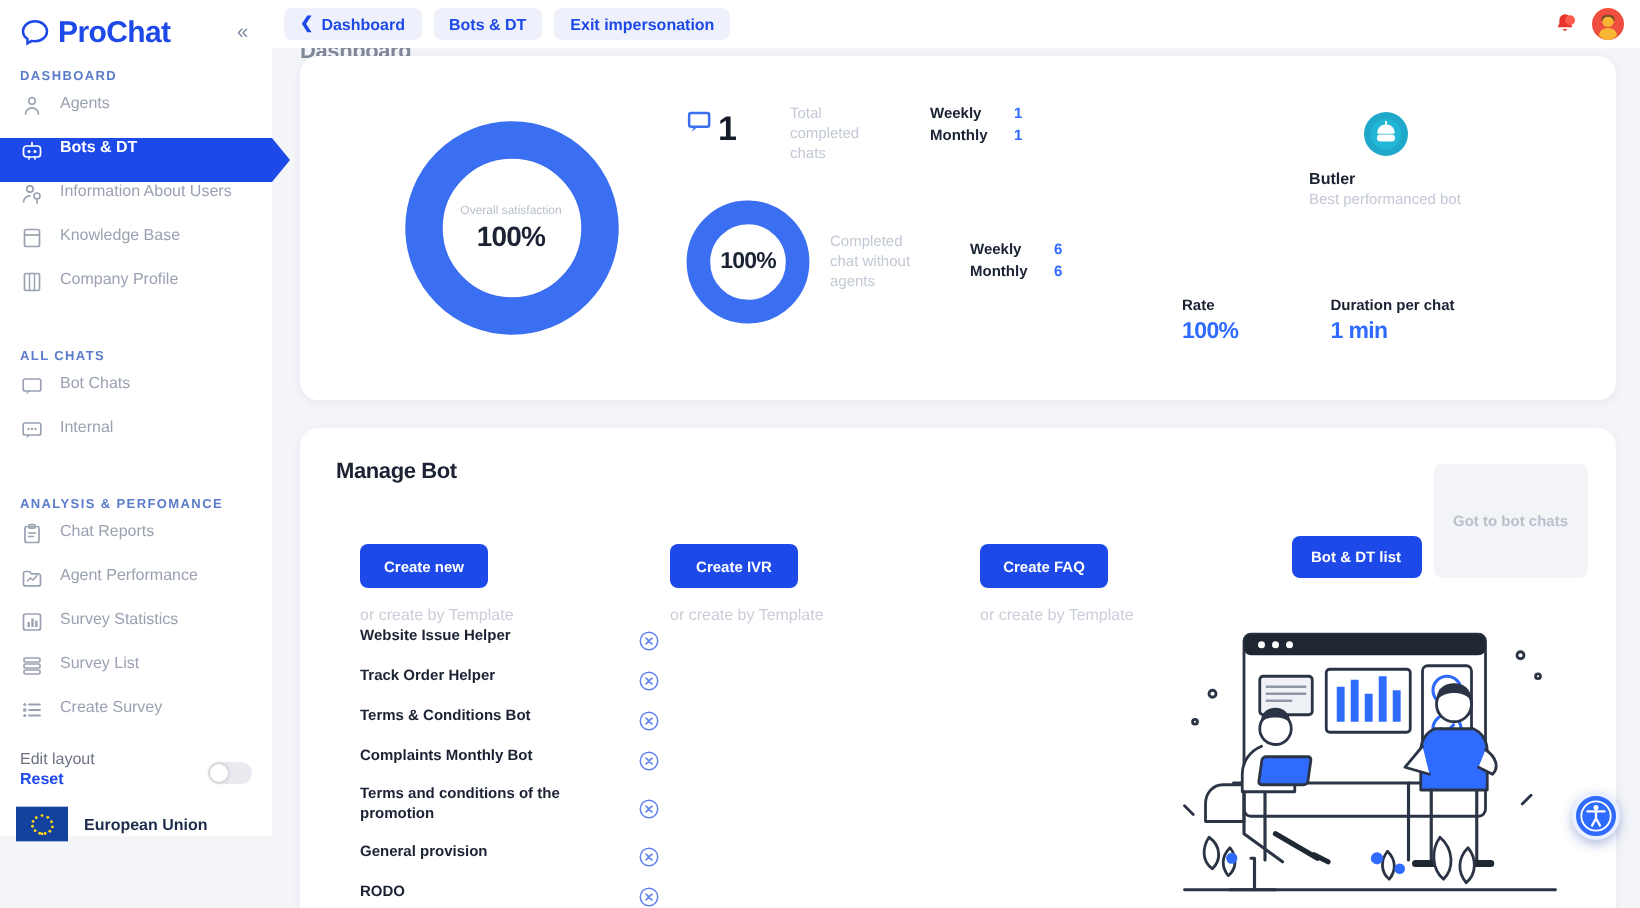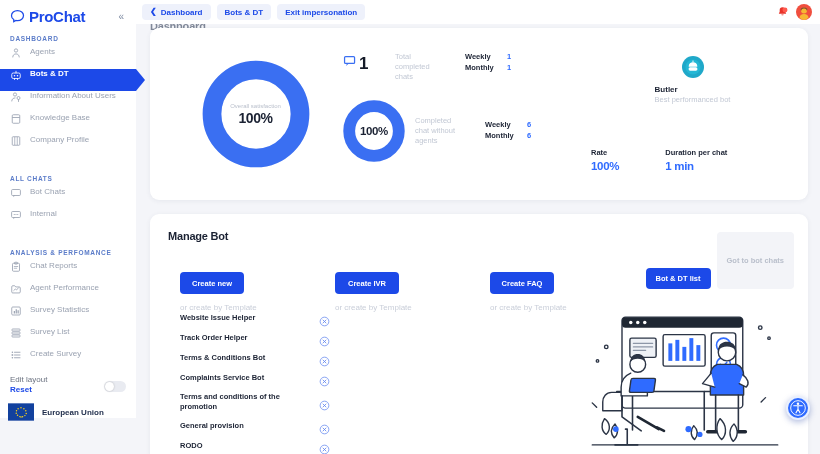--- a/index.html
+++ b/index.html
@@ -548,21 +548,21 @@
                 </svg></span>
             </div>
             <div class="bot-list-item">
               <span class="bot-list-name">Terms &amp; Conditions Bot</span>
               <span class="x-icon"><svg viewBox="0 0 24 24" width="11" height="11">
                   <circle cx="12" cy="12" r="9.5" fill="none" stroke="#5f83ef" stroke-width="1.6"></circle>
                   <path d="M8.8 8.8l6.4 6.4M15.2 8.8l-6.4 6.4" stroke="#5f83ef" stroke-width="1.8" stroke-linecap="round"></path>
                 </svg></span>
             </div>
             <div class="bot-list-item">
-              <span class="bot-list-name">Complaints Service Bot</span>
+              <span class="bot-list-name">Complaints Monthly Bot</span>
               <span class="x-icon"><svg viewBox="0 0 24 24" width="11" height="11">
                   <circle cx="12" cy="12" r="9.5" fill="none" stroke="#5f83ef" stroke-width="1.6"></circle>
                   <path d="M8.8 8.8l6.4 6.4M15.2 8.8l-6.4 6.4" stroke="#5f83ef" stroke-width="1.8" stroke-linecap="round"></path>
                 </svg></span>
             </div>
             <div class="bot-list-item">
               <span class="bot-list-name">Terms and conditions of the promotion</span>
               <span class="x-icon"><svg viewBox="0 0 24 24" width="11" height="11">
                   <circle cx="12" cy="12" r="9.5" fill="none" stroke="#5f83ef" stroke-width="1.6"></circle>
                   <path d="M8.8 8.8l6.4 6.4M15.2 8.8l-6.4 6.4" stroke="#5f83ef" stroke-width="1.8" stroke-linecap="round"></path>

